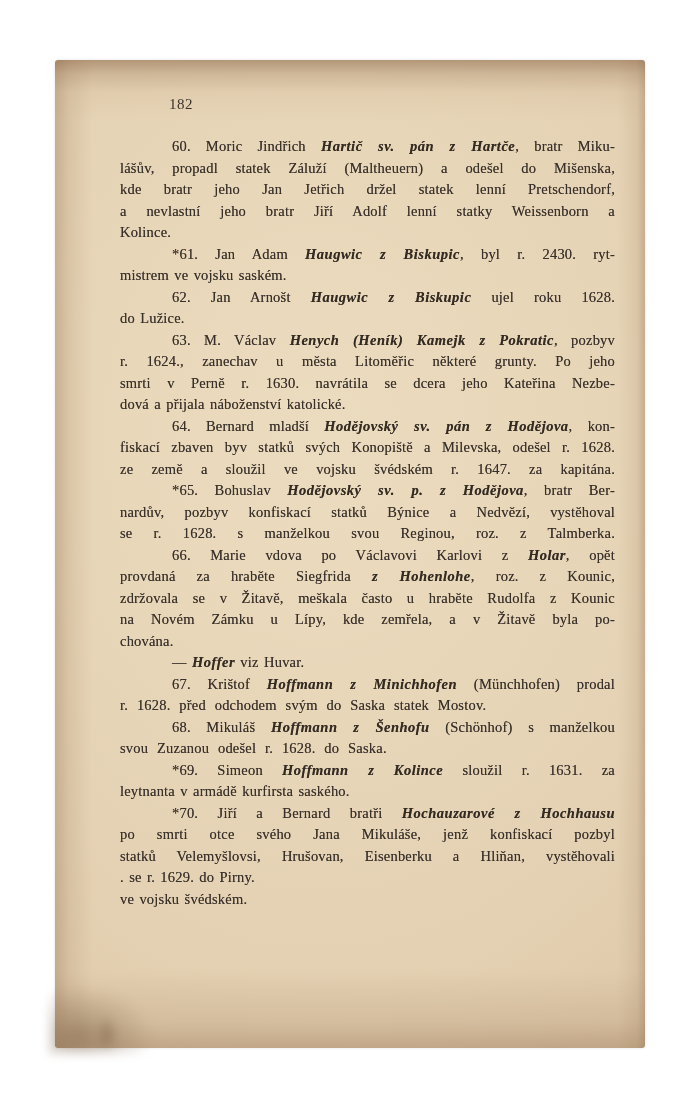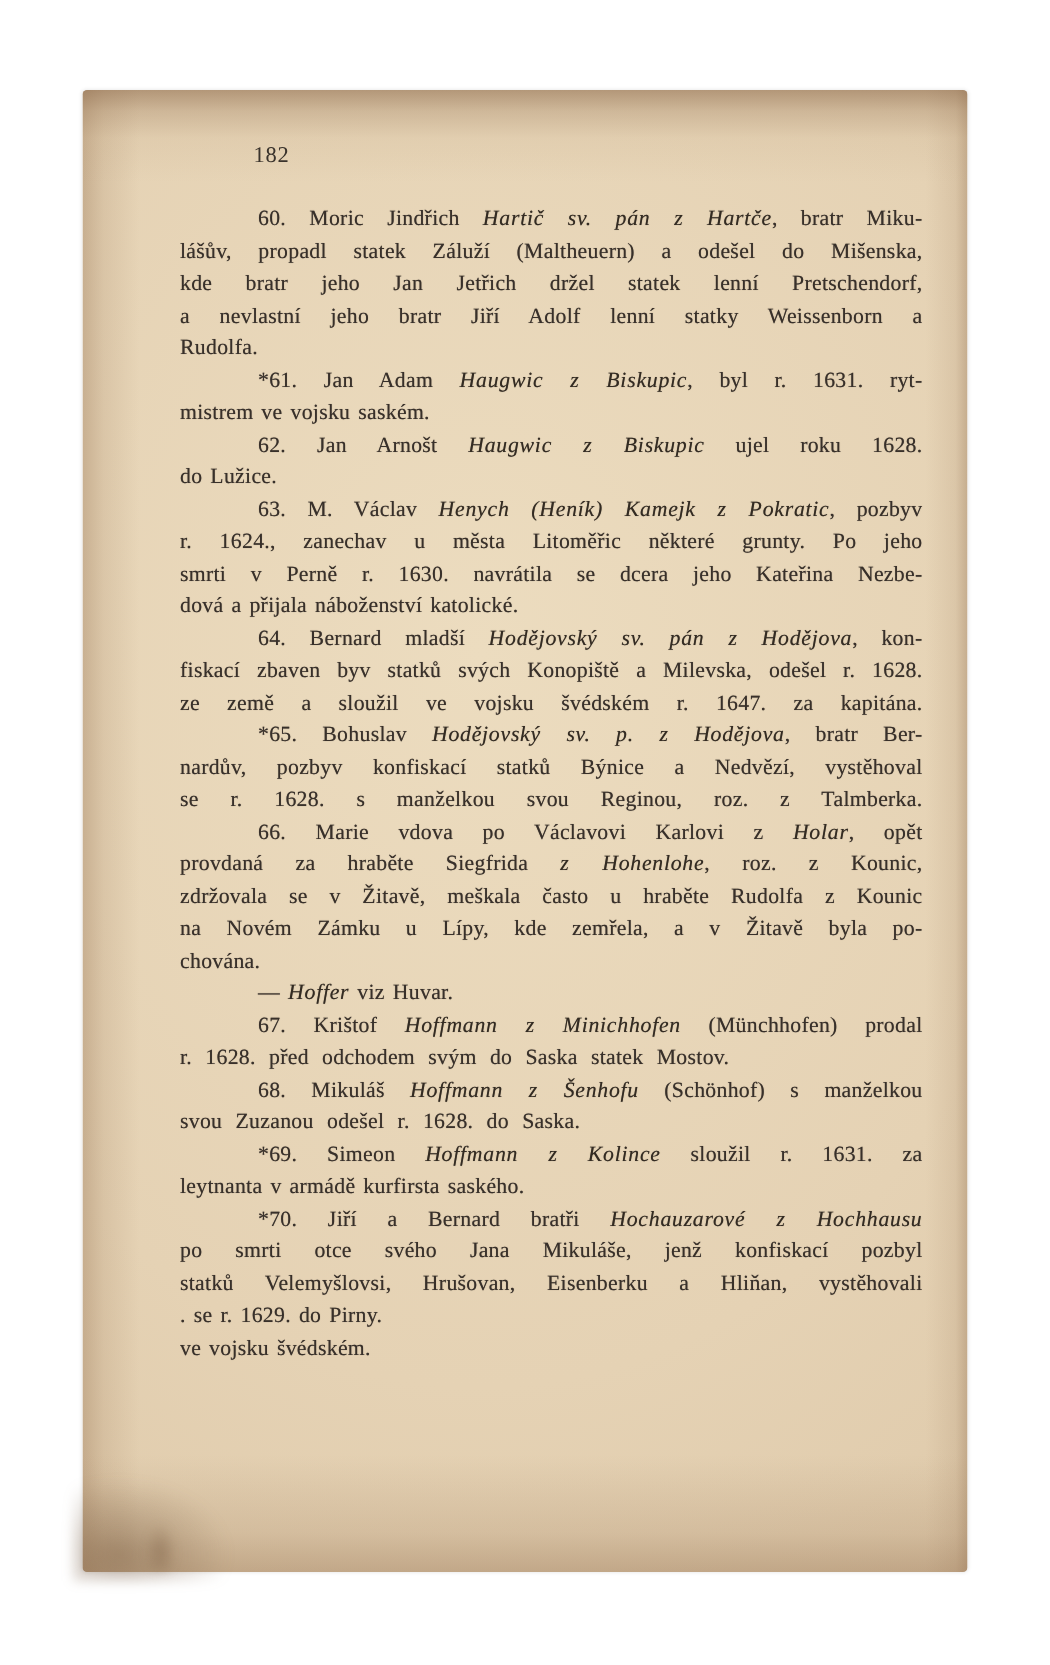--- a/index.html
+++ b/index.html
@@ -39,35 +39,35 @@
     letter-spacing:.2px;word-spacing:1.5px;
     text-shadow:0 0 .5px rgba(56,48,42,.65);
   }
   .line{
     height:21.5px;line-height:21.5px;overflow:hidden;
     text-align:left;white-space:normal;
   }
   .line.just{text-align:justify;text-align-last:justify;}
   .line.indent{text-indent:52px;}
   .line.wide{word-spacing:5px;}
-  .it{font-style:italic;font-weight:normal;letter-spacing:.5px;color:#332b22;}
+  .it{font-style:italic;font-weight:bold;letter-spacing:.5px;color:#332b22;}
   .rm{}
 </style>
 </head>
 <body>
 
 <div class="page">
   <div class="page-number">182</div>
   <div class="text-block" id="text-block">
       <div class="line just indent"><span class="rm">60. Moric Jindřich </span><span class="it">Hartič sv. pán z Hartče</span><span class="rm">, bratr Miku-</span></div>
       <div class="line just"><span class="rm">lášův, propadl statek Záluží (Maltheuern) a odešel do Mišenska,</span></div>
       <div class="line just"><span class="rm">kde bratr jeho Jan Jetřich držel statek lenní Pretschendorf,</span></div>
       <div class="line just"><span class="rm">a nevlastní jeho bratr Jiří Adolf lenní statky Weissenborn a</span></div>
-      <div class="line"><span class="rm">Rudolfa.</span></div>
-      <div class="line just indent"><span class="rm">*61. Jan Adam </span><span class="it">Haugwic z Biskupic</span><span class="rm">, byl r. 1631. ryt-</span></div>
+      <div class="line"><span class="rm">Kolince.</span></div>
+      <div class="line just indent"><span class="rm">*61. Jan Adam </span><span class="it">Haugwic z Biskupic</span><span class="rm">, byl r. 2430. ryt-</span></div>
       <div class="line"><span class="rm">mistrem ve vojsku saském.</span></div>
       <div class="line just indent"><span class="rm">62. Jan Arnošt </span><span class="it">Haugwic z Biskupic</span><span class="rm"> ujel roku 1628.</span></div>
       <div class="line"><span class="rm">do Lužice.</span></div>
       <div class="line just indent"><span class="rm">63. M. Václav </span><span class="it">Henych (Heník) Kamejk z Pokratic</span><span class="rm">, pozbyv</span></div>
       <div class="line just"><span class="rm">r. 1624., zanechav u města Litoměřic některé grunty. Po jeho</span></div>
       <div class="line just"><span class="rm">smrti v Perně r. 1630. navrátila se dcera jeho Kateřina Nezbe-</span></div>
       <div class="line"><span class="rm">dová a přijala náboženství katolické.</span></div>
       <div class="line just indent"><span class="rm">64. Bernard mladší </span><span class="it">Hodějovský sv. pán z Hodějova</span><span class="rm">, kon-</span></div>
       <div class="line just"><span class="rm">fiskací zbaven byv statků svých Konopiště a Milevska, odešel r. 1628.</span></div>
       <div class="line just"><span class="rm">ze země a sloužil ve vojsku švédském r. 1647. za kapitána.</span></div>

